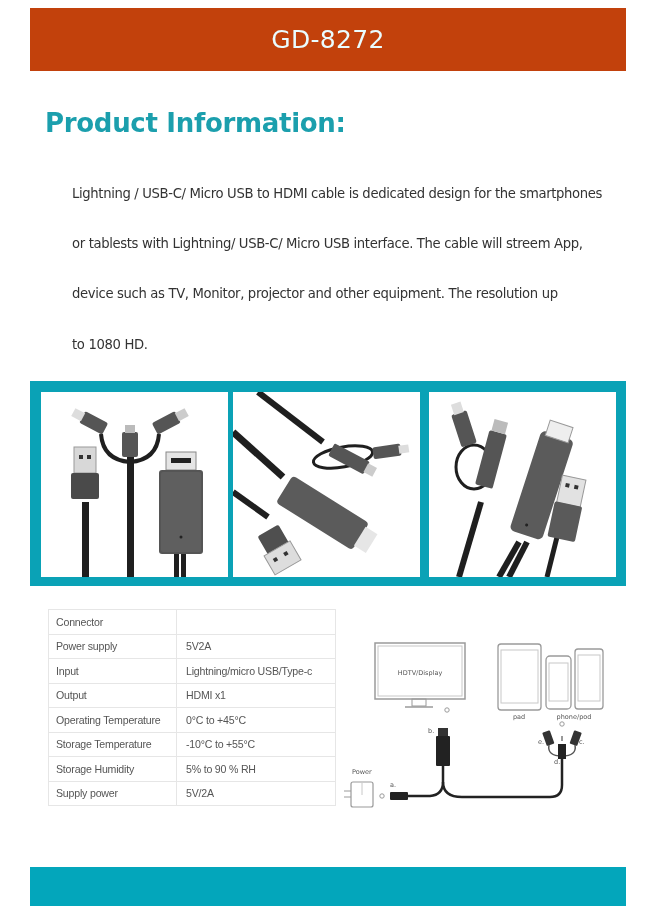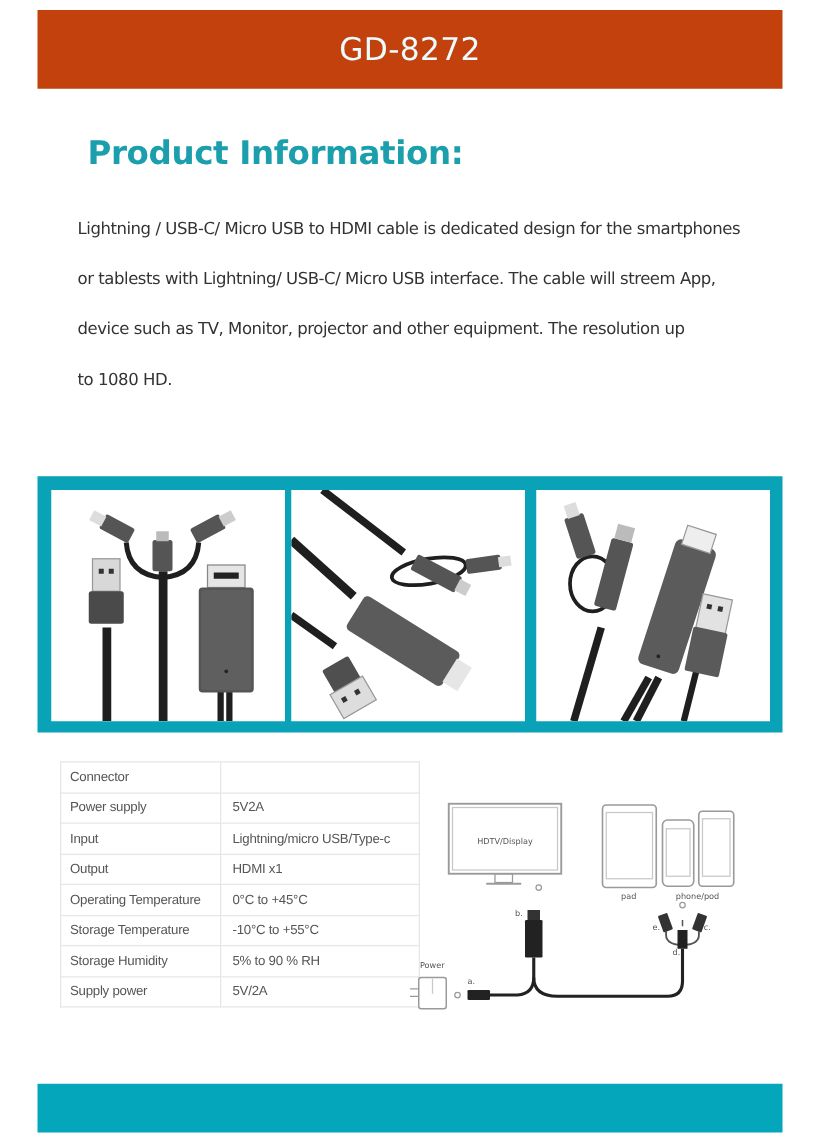--- a/index.html
+++ b/index.html
@@ -9,44 +9,44 @@
   }
   .abs { position: absolute; }
   .header-bar {
     left: 30px; top: 8px; width: 596px; height: 63px; background: #c2410c;
     display: flex; align-items: center; justify-content: center;
   }
   .header-title {
     color: #eafcff; font-family: "DejaVu Sans", sans-serif; font-size: 25px; letter-spacing: 0.3px;
   }
   .section-title {
-    left: 70px; top: 108px; font-family: "DejaVu Sans", sans-serif; font-weight: bold;
+    left: 45px; top: 108px; font-family: "DejaVu Sans", sans-serif; font-weight: bold;
     font-size: 26px; color: #1b9fad; letter-spacing: -0.3px;
   }
   .desc {
     left: 54px; top: 160px; width: 570px; font-family: "DejaVu Sans", sans-serif;
     font-size: 13.2px; color: #333; line-height: 32.2px; letter-spacing: -0.35px;
   }
-  .desc p { margin: 8px; white-space: nowrap; }
+  .desc p { margin: 18px; white-space: nowrap; }
 
   .photo-band { left: 30px; top: 381px; width: 596px; height: 205px; background: #0aa2b6; }
   .panel { position: absolute; top: 11px; width: 187px; height: 185px; background: #fff; overflow: hidden; }
   .panel svg { width: 100%; height: 100%; display: block; }
 
   .spec-table {
     left: 48px; top: 609px; border-collapse: collapse; font-family: Liberation Sans, sans-serif;
     font-size: 10.6px; color: #555;
   }
   .spec-table td {
     border: 1px solid #e6e6e6; height: 23.5px; padding: 0 7px; white-space: nowrap; letter-spacing: -0.2px;
   }
   .spec-table td.k { width: 113px; }
   .spec-table td.v { width: 142px; padding-left: 9px; }
 
-  .diagram { left: 326px; top: 630px; width: 290px; height: 190px; }
+  .diagram { left: 342px; top: 630px; width: 290px; height: 190px; }
   .diagram svg { width: 100%; height: 100%; display: block; }
   .dlabel { font-family: "DejaVu Sans", sans-serif; fill: #555; }
 
   .footer-bar { left: 30px; top: 867px; width: 596px; height: 39px; background: #03a6bb; }
 </style>
 </head>
 <body>
 
 <div class="abs header-bar">
   <span class="header-title">GD-8272</span>

